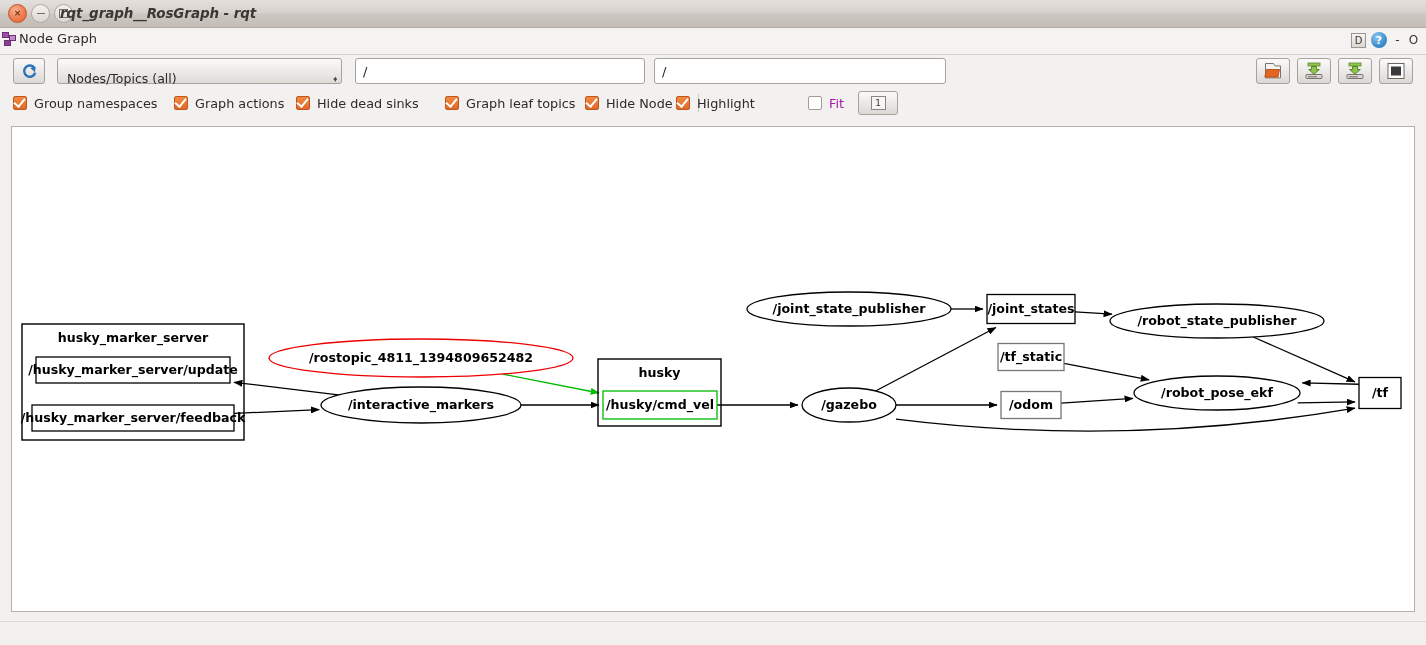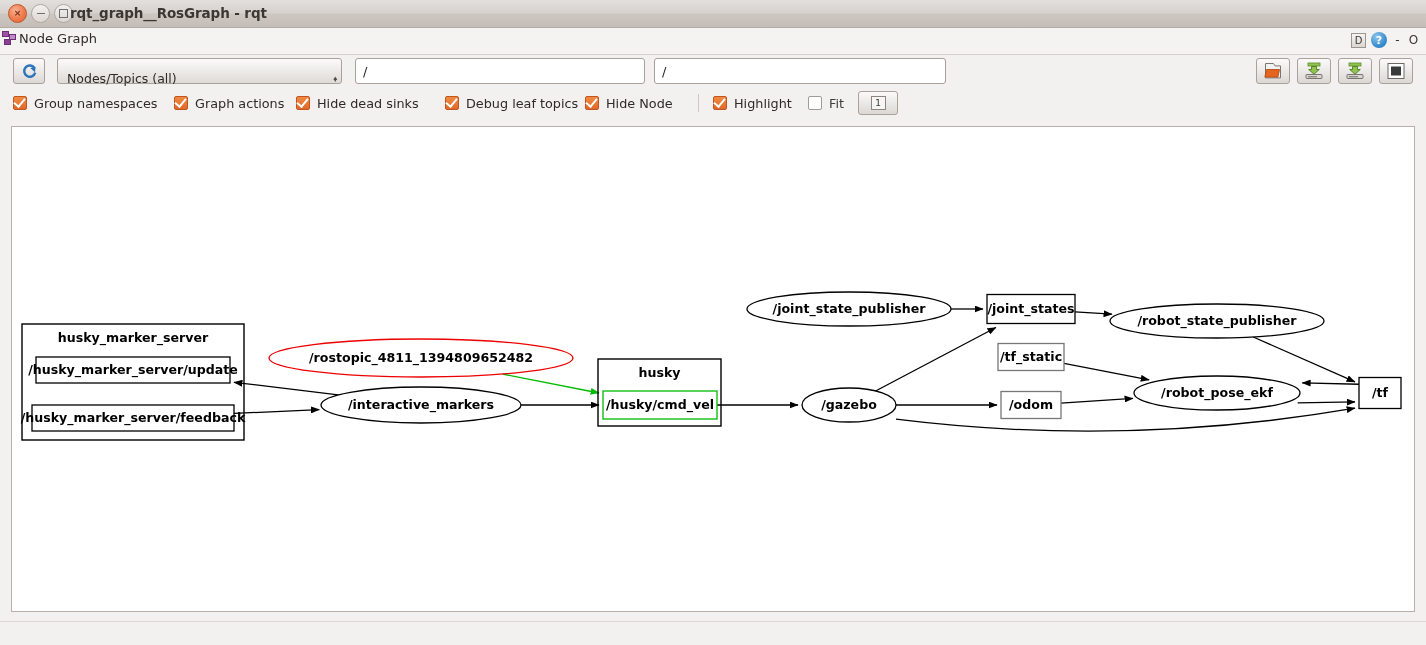--- a/index.html
+++ b/index.html
@@ -36,34 +36,35 @@
     background: radial-gradient(circle at 38% 32%, #f7b292 0%, #ef7b4e 55%, #dd6633 100%);
     border: 1px solid #c1542a;
     color: #7a3214;
     font-weight: bold;
   }
   .wbtn .gsq {
     width: 7px; height: 7px; border: 1px solid #6f6f6f;
   }
   .wbtn .gmin { width: 8px; height: 1px; background: #6f6f6f; }
   .wtitle {
-    position: absolute; left: 70px; top: 5px;
+    position: absolute; left: 60px; top: 5px;
     font-size: 13.5px; font-weight: bold; color: #3c3733;
     letter-spacing: -0.1px;
     white-space: nowrap;
+    font-style: italic;
   }
 
   
   .dockbar {
     position: absolute; left: 0; top: 28px; width: 1426px; height: 27px;
     background: #f4f3f1;
     border-bottom: 1px solid #d5d0cb;
     box-sizing: border-box;
   }
-  .dock-left { position: absolute; left: 2px; top: 3px; display: flex; align-items: flex-start; gap: 2px; }
+  .dock-left { position: absolute; left: 2px; top: 3px; display: flex; align-items: center; gap: 2px; }
   .dock-title { font-size: 13px; color: #2f2b28; }
   .dock-right { position: absolute; right: 7px; top: 4px; display: flex; align-items: center; gap: 5px; }
   .dbtn-d {
     width: 15px; height: 15px;
     border: 1px solid #9b958f;
     background: linear-gradient(to bottom, #f6f4f2, #dcd6d1);
     font-size: 10px; color: #3a3632;
     display: flex; align-items: center; justify-content: center;
     box-sizing: border-box;
   }
@@ -161,21 +162,21 @@
   .box.on::after {
     content: "";
     position: absolute;
     left: 2px; top: -1px;
     width: 5px; height: 9px;
     border-right: 2px solid #ffffff;
     border-bottom: 2px solid #ffffff;
     transform: rotate(40deg);
   }
   .chk .lbl { font-size: 12.8px; color: #2e2a27; white-space: nowrap; }
-  .chk.disabled .lbl { color: #404040; }
+  .chk.disabled .lbl { color: #a21caf; }
   .vsep {
     position: absolute; top: 4px; width: 1px; height: 18px;
     background: #cdc7c1;
   }
   .zoombtn {
     position: absolute; top: 1px; left: 858px;
     width: 40px; height: 24px;
     border: 1px solid #a9a29c; border-radius: 3px;
     background: linear-gradient(to bottom, #fbfafa 0%, #ebe9e7 50%, #dbd7d3 100%);
     box-sizing: border-box;
@@ -315,30 +316,30 @@
     <div class="chk" style="left:174px">
       <span class="box on"></span>
       <span class="lbl">Graph actions</span>
     </div>
     <div class="chk" style="left:296px">
       <span class="box on"></span>
       <span class="lbl">Hide dead sinks</span>
     </div>
     <div class="chk" style="left:445px">
       <span class="box on"></span>
-      <span class="lbl">Debug leaf topics</span>
+      <span class="lbl">Graph leaf topics</span>
     </div>
     <div class="chk" style="left:585px">
       <span class="box on"></span>
       <span class="lbl">Hide Node</span>
     </div>
 
     <div class="vsep" style="left:698px"></div>
 
-    <div class="chk" style="left:713px">
+    <div class="chk" style="left:676px">
       <span class="box on"></span>
       <span class="lbl">Highlight</span>
     </div>
     <div class="chk disabled" style="left:808px">
       <span class="box off"></span>
       <span class="lbl">Fit</span>
     </div>
 
     <div class="zoombtn">
       <span class="inner">1</span>

